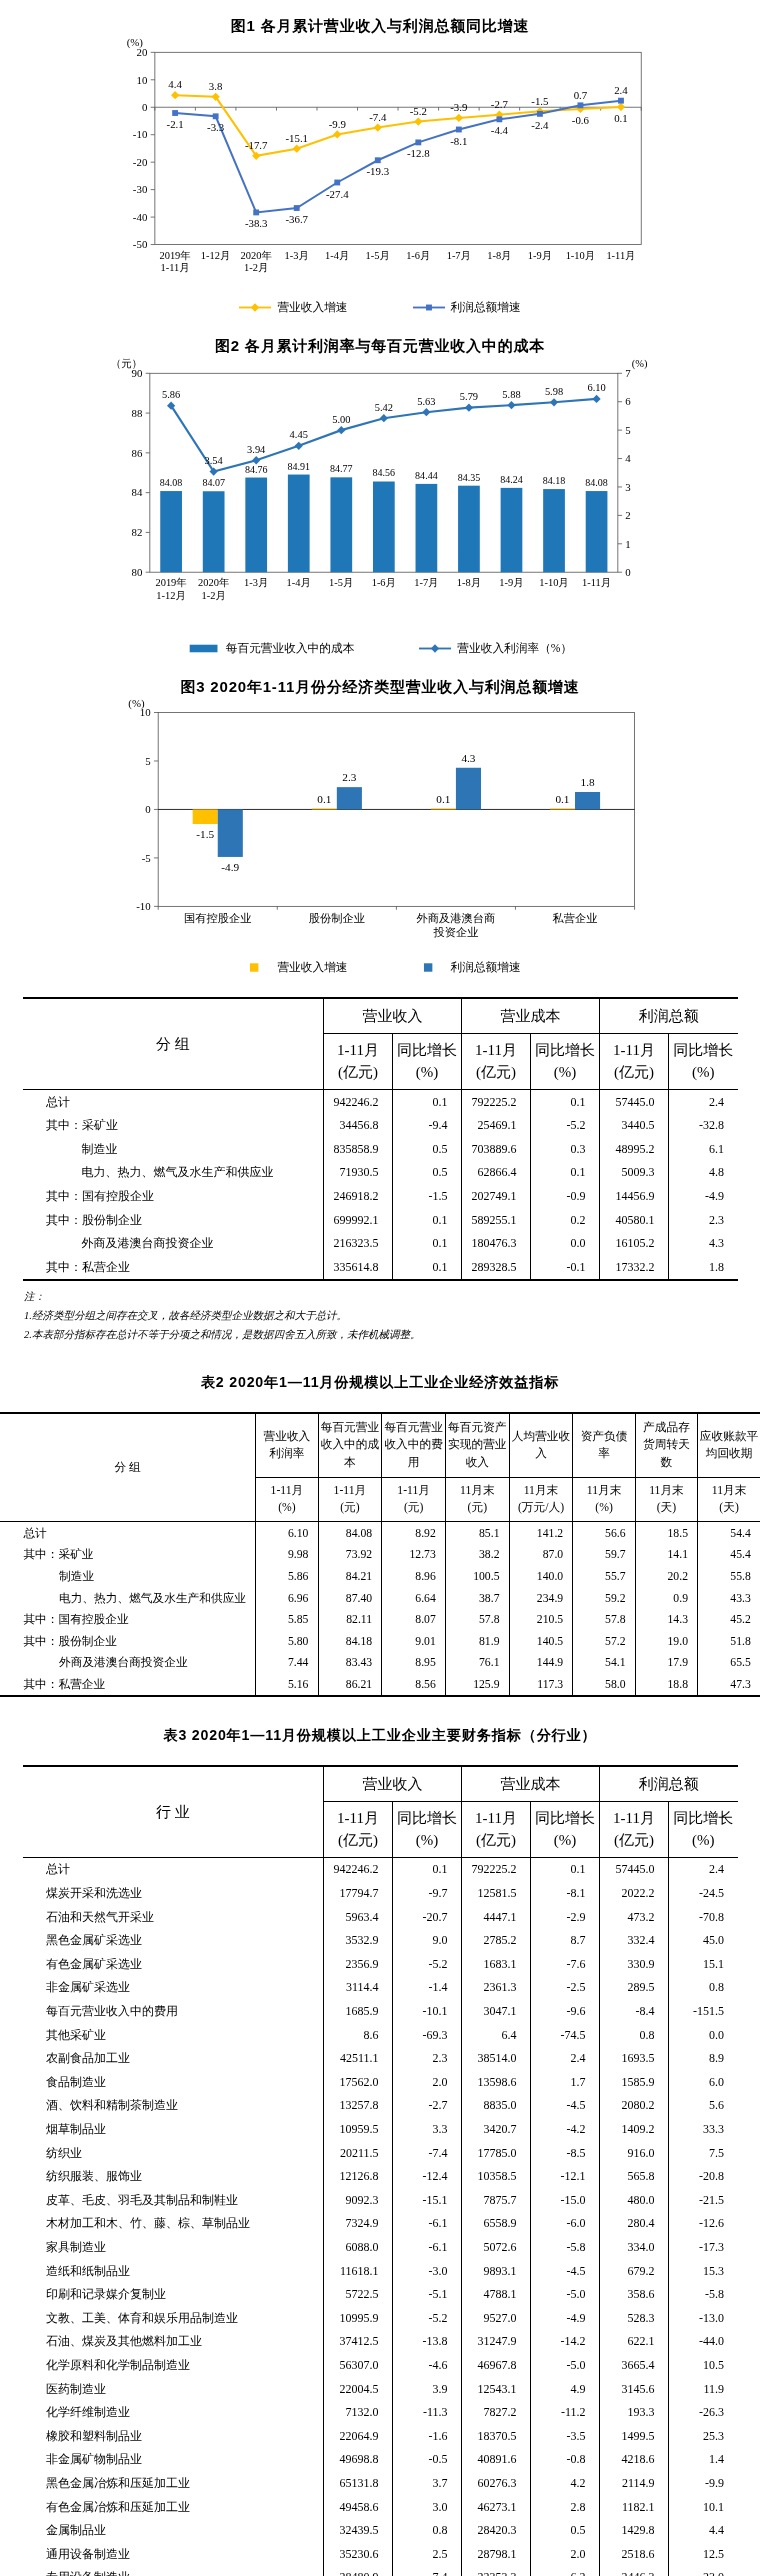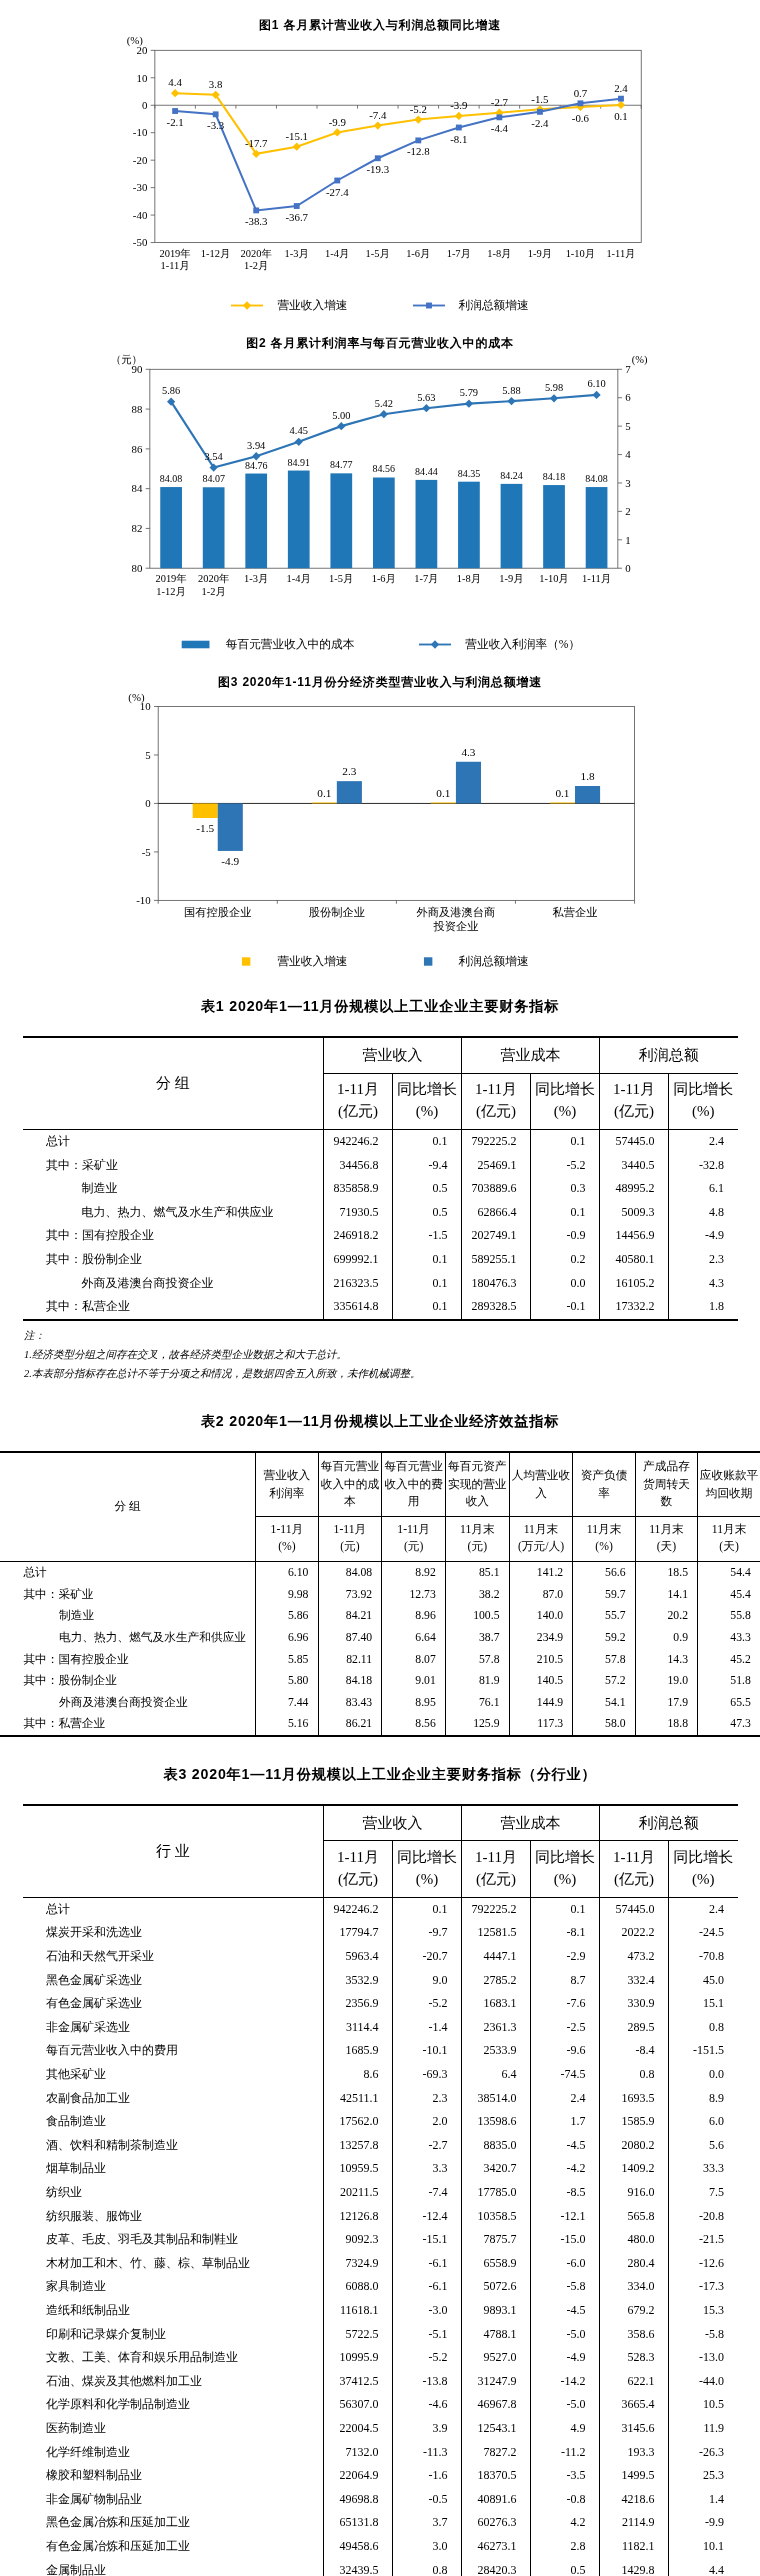--- a/index.html
+++ b/index.html
@@ -1,23 +1,23 @@
 <!DOCTYPE html>
 <html style="font-size:13.4px"><head>
 <meta charset="utf-8">
 <style>
   html,body{margin:0;padding:0;background:#ffffff;}
   body{width:760px;font-family:"Liberation Serif","DejaVu Serif",serif;color:#000;}
   .page{padding:8.4px 0 33px 0;}
   .chart-section{width:585px;margin:0 auto 22px auto;}
-  .chart-title{text-align:center;font-weight:bold;font-size:12px;font-family:"Liberation Sans","DejaVu Sans",sans-serif;margin:8.4px 0 1.7px 0;letter-spacing:0.8px;}
+  .chart-title{text-align:center;font-weight:bold;font-size:15px;font-family:"Liberation Sans","DejaVu Sans",sans-serif;margin:8.4px 0 1.7px 0;letter-spacing:0.8px;}
   svg{display:block;margin:0 auto;overflow:visible;}
   svg text{font-family:"Liberation Serif","DejaVu Serif",serif;}
   .legend-row{display:flex;justify-content:center;gap:65px;margin-top:0;font-size:11.7px;}
-  .legend-item{display:flex;align-items:center;gap:14px;text-align:right;}
+  .legend-item{display:flex;align-items:center;gap:6px;text-align:right;}
   .tbl-title{text-align:center;font-weight:bold;font-size:14.2px;font-family:"Liberation Sans","DejaVu Sans",sans-serif;margin:28.4px 0 20px 0;letter-spacing:0.8px;}
   table.datatable{border-collapse:collapse;margin:0 auto;border-top:2.5px solid #000;border-bottom:2.5px solid #000;table-layout:fixed;}
   .datatable th,.datatable td{border-left:0.8px solid #000;font-weight:normal;}
   .datatable .no-left{border-left:none;}
   .datatable thead th{text-align:center;font-size:15px;padding:5.9px 2.5px;line-height:1.5;}
   .datatable thead th div{line-height:1.45;}
   .datatable thead tr.sub th{border-top:0.8px solid #000;}
   .datatable tbody tr:first-child td{border-top:0.8px solid #000;}
   .datatable tbody td{font-size:12px;padding:3.3px 13.4px 3.3px 5px;text-align:right;white-space:nowrap;}
   .datatable tbody td.lbl{text-align:left;padding-left:23.4px;}
@@ -339,21 +339,20 @@
         <span class="legend-item">
           <svg width="32" height="11" viewBox="0 0 38 13">
             <rect x="13" y="1.5" width="10" height="10" fill="#2E75B6"></rect>
           </svg>
           <span>利润总额增速</span>
         </span>
       </div>
   </section>
 
   <section class="table-section">
-    <div class="tbl-title">表1 2020年1—11月份规模以上工业企业主要财务指标</div>
     <div id="table1-host">
         <table class="datatable">
           <colgroup>
             <col style="width: 301px;">
             <col style="width: 69px;">
             <col style="width: 69px;">
             <col style="width: 69px;">
             <col style="width: 69px;">
             <col style="width: 69px;">
             <col style="width: 69px;">
@@ -730,21 +729,21 @@
               <td>-1.4</td>
               <td>2361.3</td>
               <td>-2.5</td>
               <td>289.5</td>
               <td>0.8</td>
             </tr>
             <tr>
               <td class="lbl no-left">每百元营业收入中的费用</td>
               <td>1685.9</td>
               <td>-10.1</td>
-              <td>2533.9</td>
+              <td>3047.1</td>
               <td>-9.6</td>
               <td>-8.4</td>
               <td>-151.5</td>
             </tr>
             <tr>
               <td class="lbl no-left">其他采矿业</td>
               <td>8.6</td>
               <td>-69.3</td>
               <td>6.4</td>
               <td>-74.5</td>

